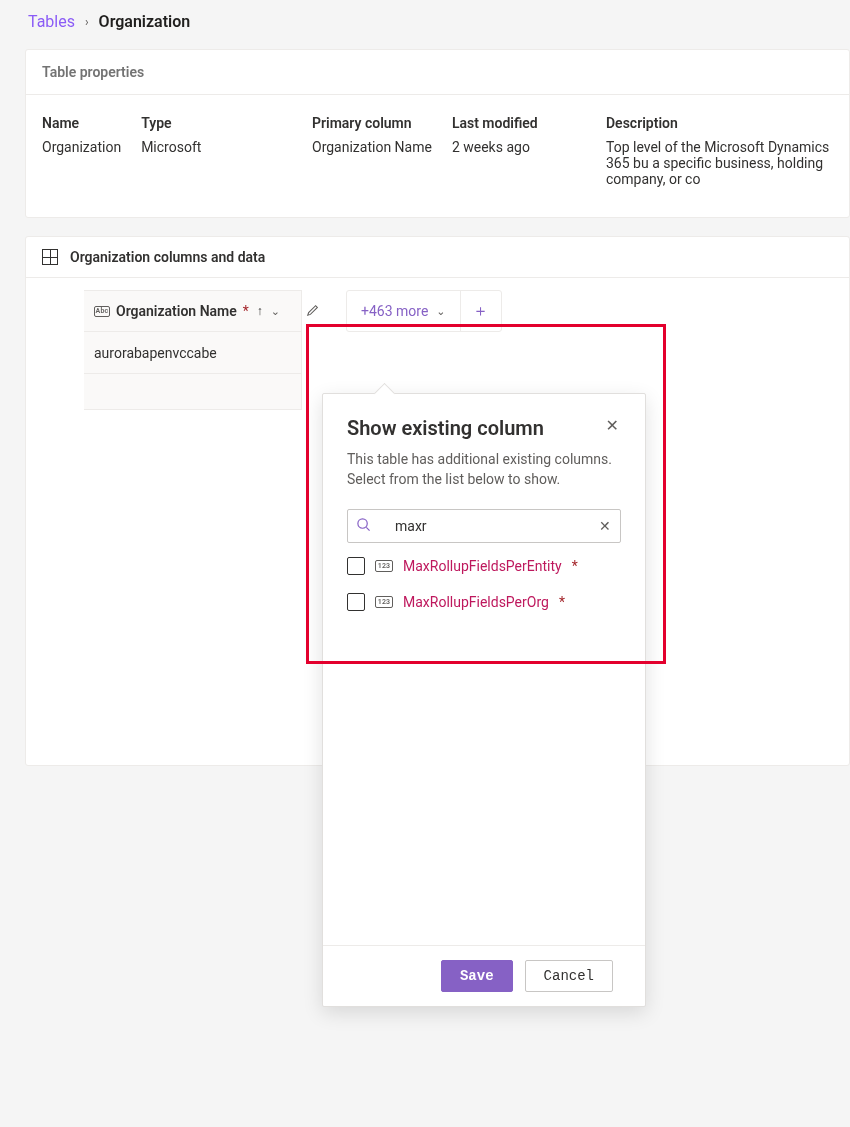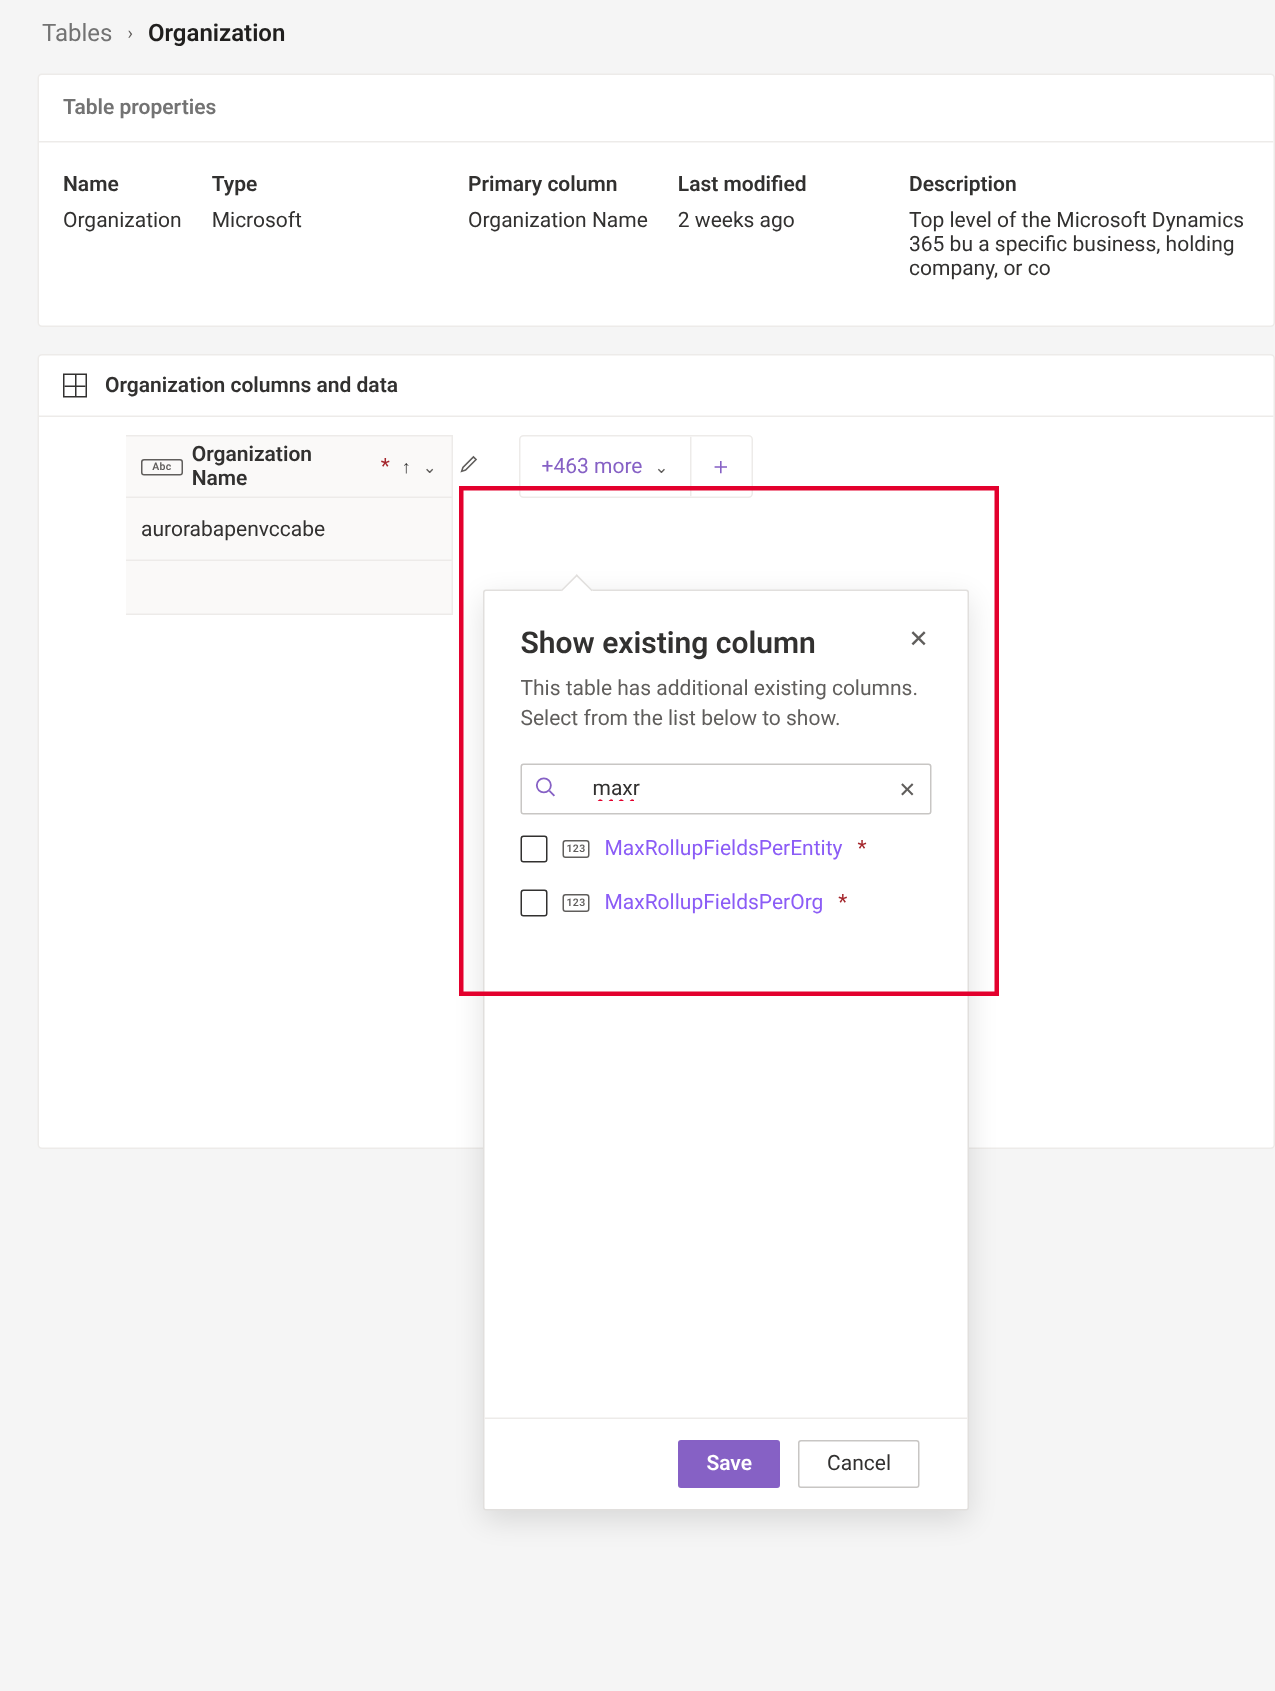--- a/index.html
+++ b/index.html
@@ -13,21 +13,21 @@
       overflow: hidden;
     }
     .breadcrumb {
       padding: 12px 28px 10px 28px;
       display: flex;
       align-items: center;
       gap: 10px;
       font-size: 16px;
     }
     .breadcrumb .bc-link {
-      color: #737373;
+      color: #8b5cf6;
       cursor: pointer;
     }
     .breadcrumb .chev {
       color: #605e5c;
       font-size: 12px;
     }
     .breadcrumb .bc-current {
       font-weight: 600;
       color: #201f1e;
     }
@@ -117,21 +117,21 @@
       border-left: none;
       background: #faf9f8;
       width: 218px;
       height: 42px;
       display: flex;
       align-items: center;
       padding: 0 10px;
       gap: 6px;
     }
     .text-icon {
-      width: 28px;
+      width: 16px;
       height: 11px;
       border: 1px solid #605e5c;
       border-radius: 2px;
       display: inline-flex;
       align-items: center;
       justify-content: center;
       font-size: 7px;
       color: #605e5c;
       letter-spacing: 0.2px;
       font-weight: 600;
@@ -327,28 +327,29 @@
       display: inline-flex;
       align-items: center;
       justify-content: center;
       font-size: 7px;
       color: #605e5c;
       font-weight: 600;
       letter-spacing: 0.2px;
       flex-shrink: 0;
     }
     .opt-label {
-      color: #8b5cf6;
+      color: #be185d;
     }
     .popup-footer {
       border-top: 1px solid #edebe9;
       padding: 14px 32px;
       display: flex;
       justify-content: flex-end;
       gap: 12px;
+      font-family: Liberation Mono, monospace;
     }
     .btn {
       height: 32px;
       padding: 0 18px;
       border-radius: 2px;
       font-size: 14px;
       font-family: inherit;
       cursor: pointer;
       display: flex;
       align-items: center;

